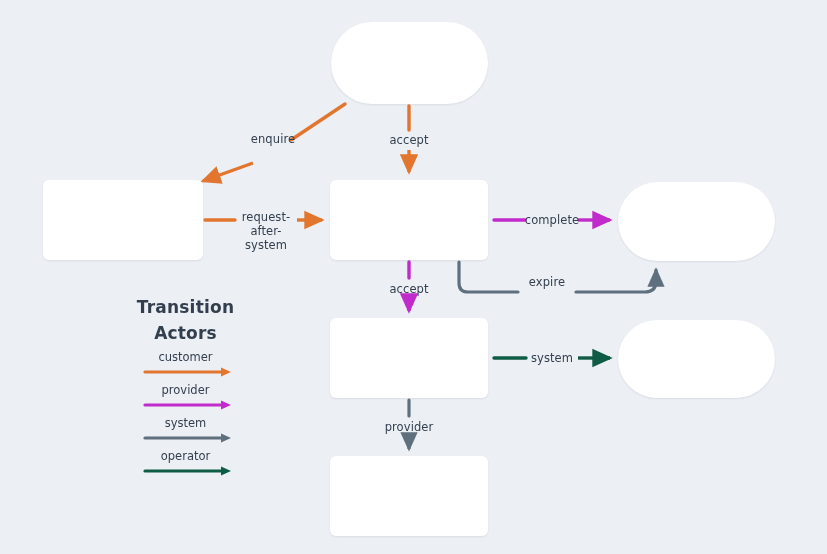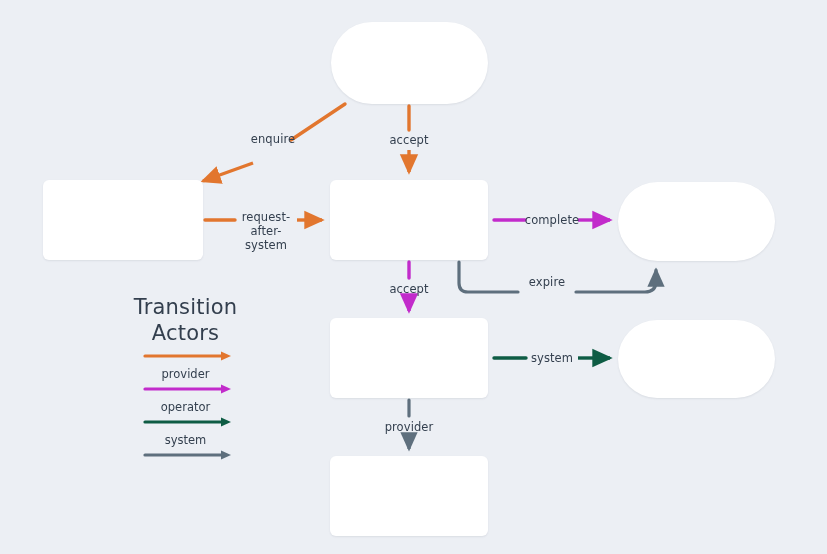--- a/index.html
+++ b/index.html
@@ -27,24 +27,24 @@
     font-size:11.5px;
     line-height:14px;
     text-align:center;
     white-space:pre;
     letter-spacing:.1px;
   }
 
   .legend{position:absolute;left:118px;top:294px;width:135px;}
   .legend-title{
     color:#333F4E;
-    font-size:21px;
+    font-size:17px;
     line-height:26px;
     text-align:center;
-    font-weight:400;
+    font-weight:700;
     letter-spacing:.2px;
   }
   .legend-row{margin-top:3px;}
   .legend-label{
     color:#333F4E;
     font-size:11.5px;
     line-height:16px;
     text-align:center;
   }
   .legend-swatch{display:block;width:135px;height:14px;margin:0 auto;}
@@ -143,44 +143,45 @@
 
   <div class="edge-label" style="left:514px;top:351px;width:76px;">system</div>
 
   <div class="edge-label" style="left:370px;top:420px;width:78px;">provider</div>
 
   <div class="legend">
     <div class="legend-title">Transition</div>
     <div class="legend-title">Actors</div>
 
     <div class="legend-row">
+      <div class="legend-label">customer</div>
       <svg class="legend-swatch" viewBox="0 0 135 14">
         <line x1="27" y1="7" x2="105" y2="7" stroke="#E2762E" stroke-width="3.2" stroke-linecap="round"></line>
         <path d="M103,2.4 L113,7 L103,11.6 z" fill="#E2762E"></path>
       </svg>
     </div>
 
     <div class="legend-row">
       <div class="legend-label">provider</div>
       <svg class="legend-swatch" viewBox="0 0 135 14">
         <line x1="27" y1="7" x2="105" y2="7" stroke="#C22BCB" stroke-width="3.2" stroke-linecap="round"></line>
         <path d="M103,2.4 L113,7 L103,11.6 z" fill="#C22BCB"></path>
       </svg>
     </div>
 
     <div class="legend-row">
+      <div class="legend-label">system</div>
+      <svg class="legend-swatch" viewBox="0 0 135 14">
+        <line x1="27" y1="7" x2="105" y2="7" stroke="#5E6F7D" stroke-width="3.2" stroke-linecap="round"></line>
+        <path d="M103,2.4 L113,7 L103,11.6 z" fill="#5E6F7D"></path>
+      </svg>
+    </div>
+
+    <div class="legend-row">
       <div class="legend-label">operator</div>
       <svg class="legend-swatch" viewBox="0 0 135 14">
         <line x1="27" y1="7" x2="105" y2="7" stroke="#0E5C44" stroke-width="3.2" stroke-linecap="round"></line>
         <path d="M103,2.4 L113,7 L103,11.6 z" fill="#0E5C44"></path>
-      </svg>
-    </div>
-
-    <div class="legend-row">
-      <div class="legend-label">system</div>
-      <svg class="legend-swatch" viewBox="0 0 135 14">
-        <line x1="27" y1="7" x2="105" y2="7" stroke="#5E6F7D" stroke-width="3.2" stroke-linecap="round"></line>
-        <path d="M103,2.4 L113,7 L103,11.6 z" fill="#5E6F7D"></path>
       </svg>
     </div>
   </div>
 
 </div>
 
 </body></html>

